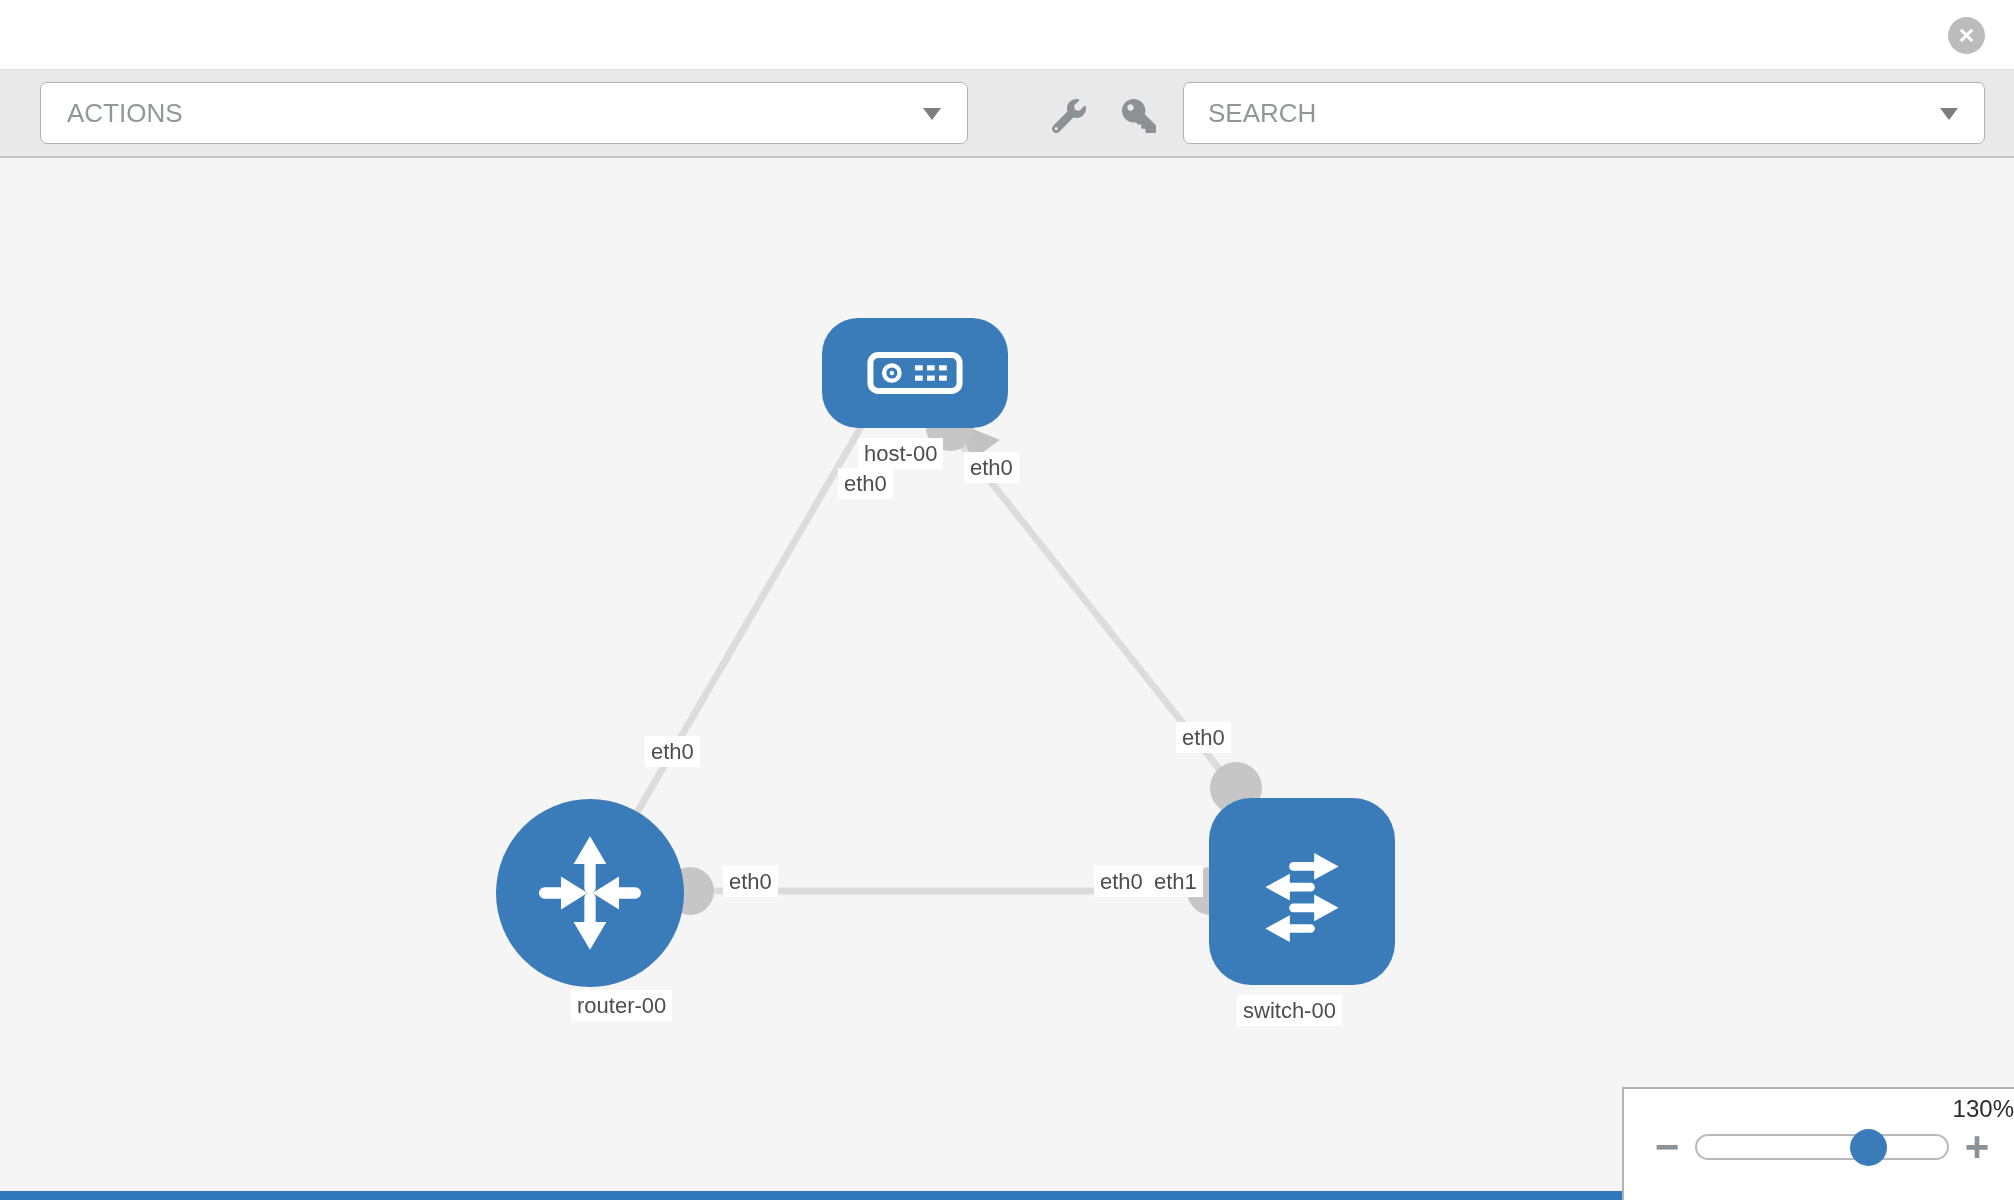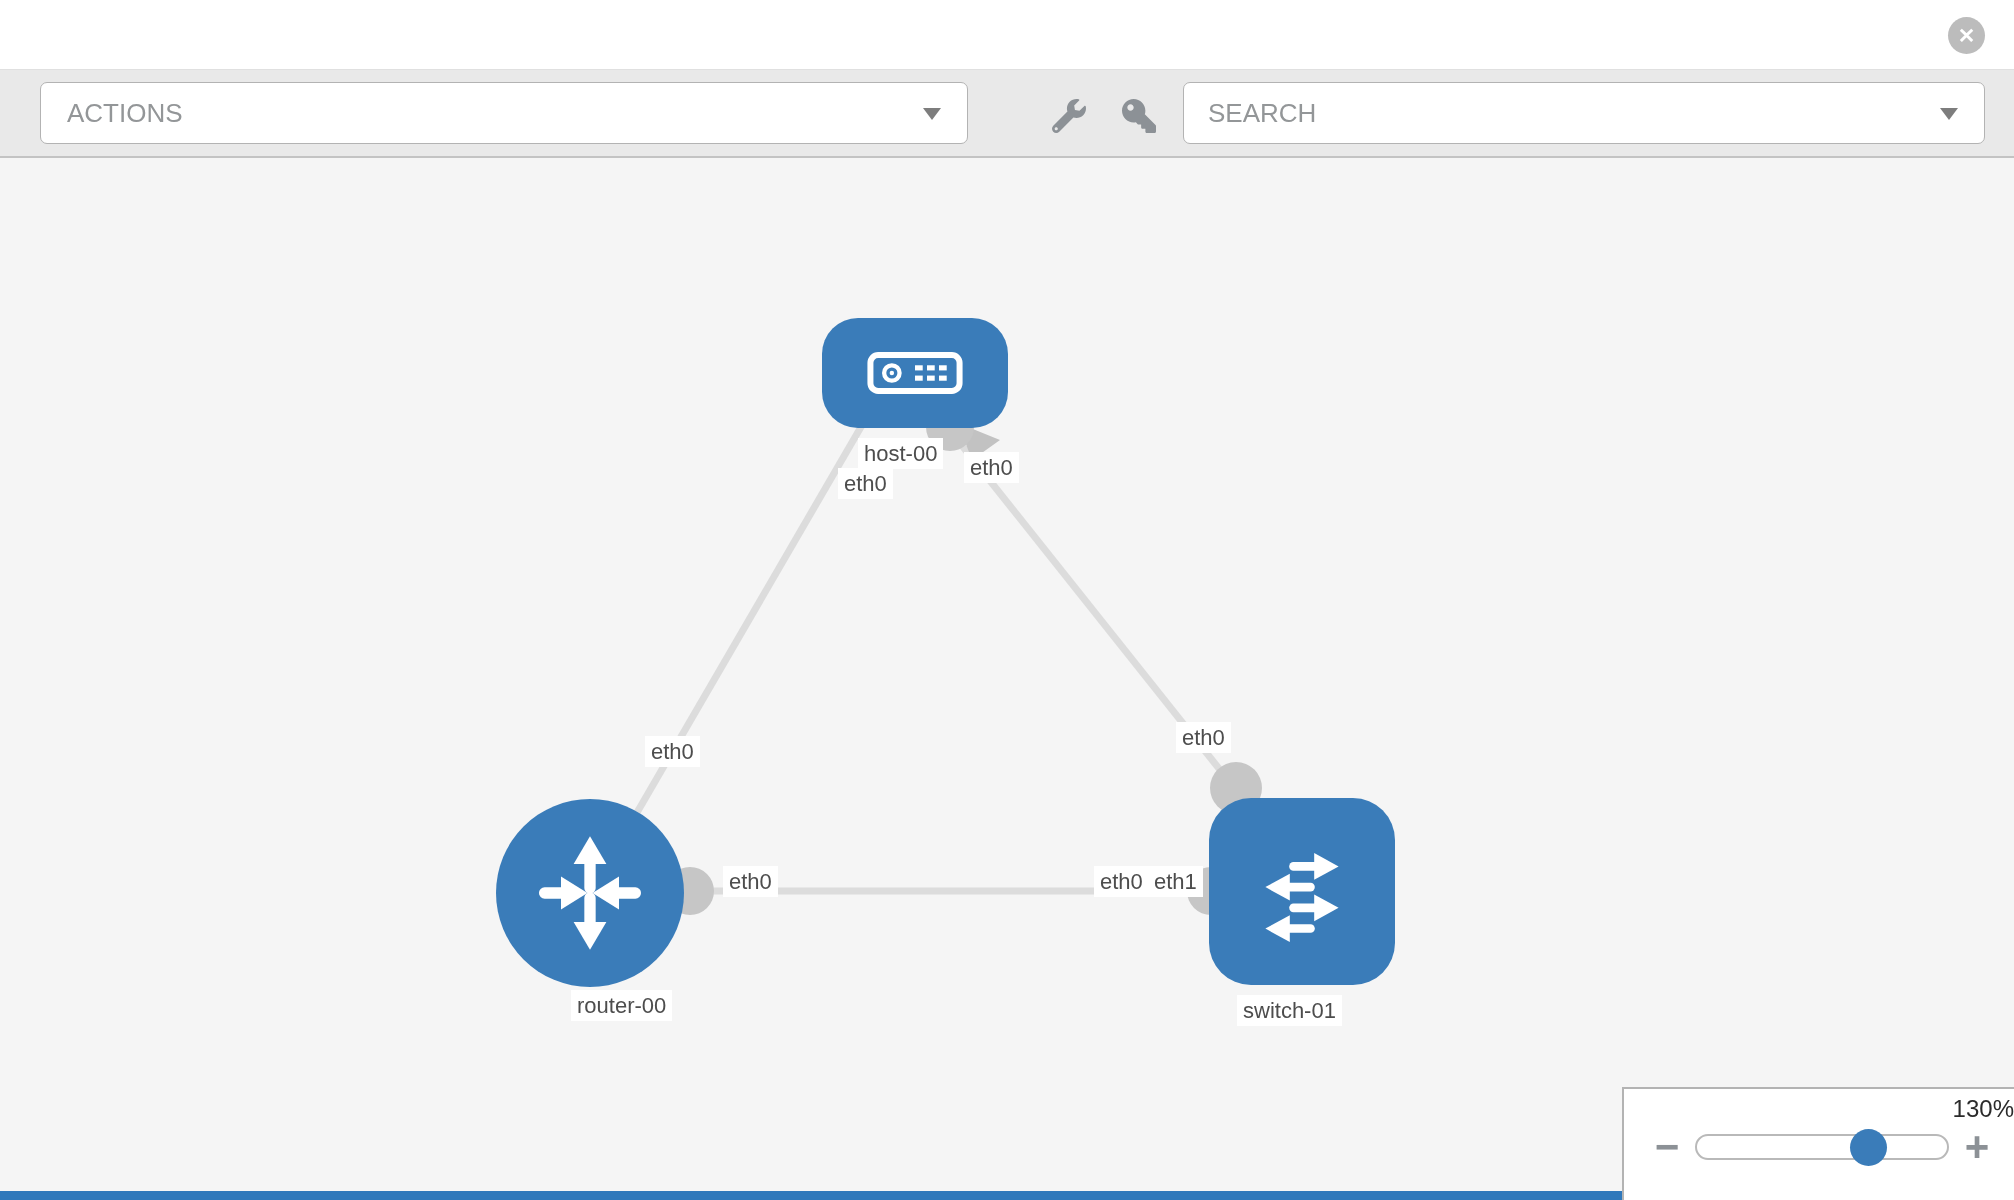--- a/index.html
+++ b/index.html
@@ -169,21 +169,21 @@
   <div class="chip chip-if if-host-left">eth0</div>
   <div class="chip chip-if if-host-right">eth0</div>
   <div class="chip chip-if if-router-upper">eth0</div>
   <div class="chip chip-if if-switch-upper">eth0</div>
   <div class="chip chip-if if-horiz-left">eth0</div>
   <div class="chip chip-if if-horiz-r-under">eth0</div>
   <div class="chip chip-if if-horiz-r-over">eth1</div>
 
   <div class="chip chip-name name-host">host-00</div>
   <div class="chip chip-name name-router">router-00</div>
-  <div class="chip chip-name name-switch">switch-01</div>
+  <div class="chip chip-name name-switch">switch-00</div>
 </div>
 
 <div class="zoom-panel">
   <div class="zoom-level">130%</div>
   <div class="zoom-row">
     <div class="zoom-btn">
       <span>−</span>
     </div>
     <div class="zoom-track">
       <div class="zoom-thumb"></div>

